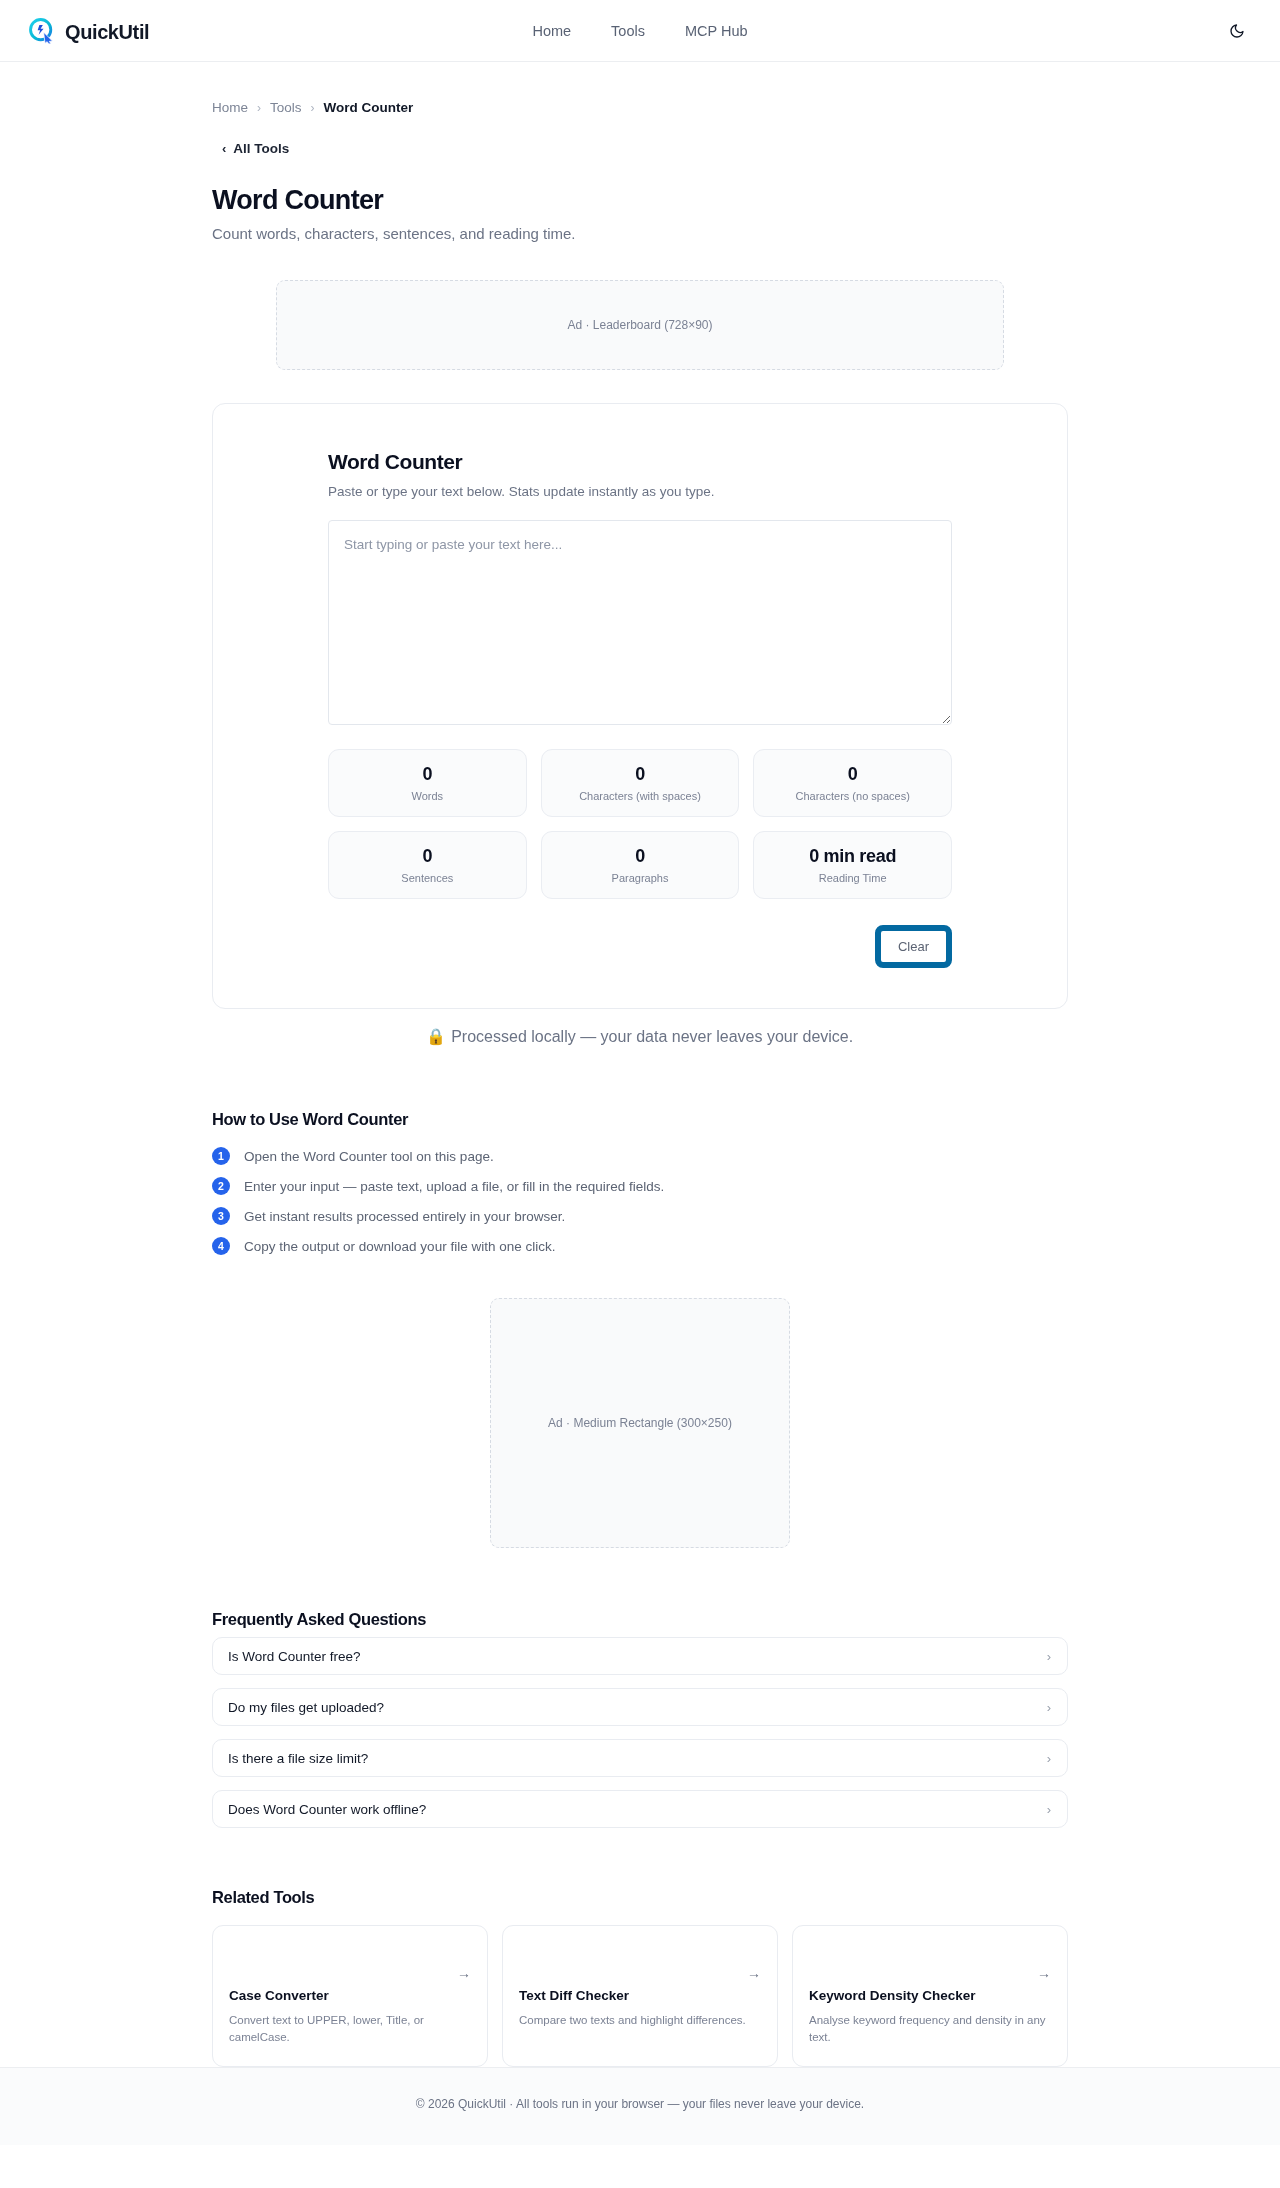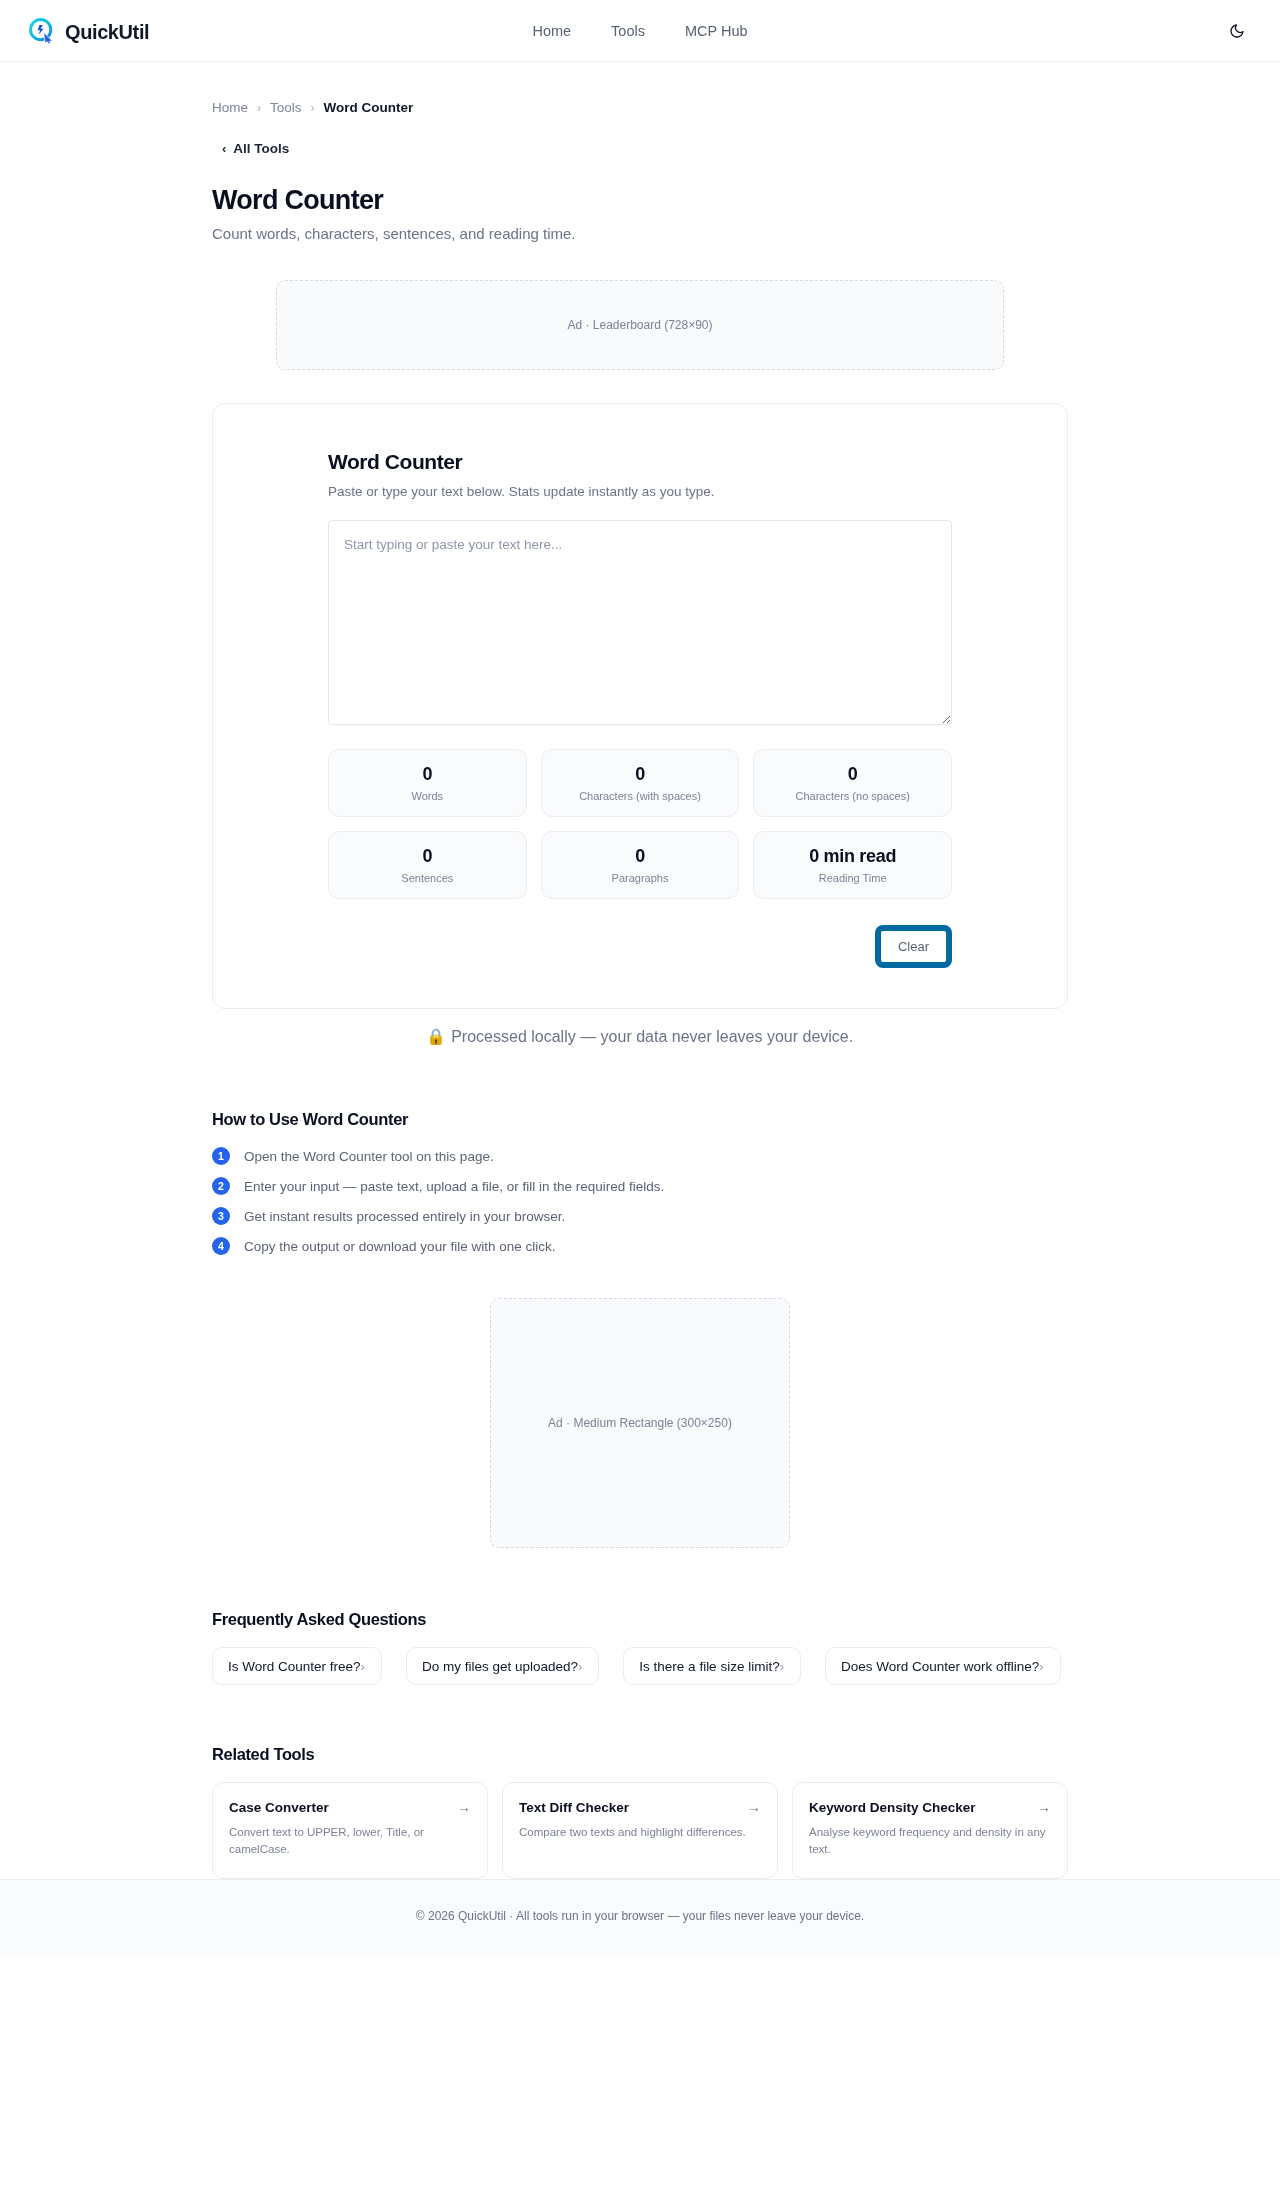--- a/index.html
+++ b/index.html
@@ -204,21 +204,21 @@
     background: #2563eb;
     color: #fff;
     font-size: 10.5px;
     font-weight: 700;
     display: flex; align-items: center; justify-content: center;
   }
   .howto-text { font-size: 13.5px; color: #5b6373; }
 
   
   .faq { margin-top: 62px; }
-  .faq-list { margin-top: 18px; display: flex; flex-direction: row; gap: 24px; }
+  .faq-list { margin-top: 8px; display: flex; flex-direction: column; gap: 13px; }
   .faq-item {
     border: 1px solid #e9ecf1;
     border-radius: 10px;
     background: #fff;
     height: 38px;
     display: flex;
     align-items: center;
     justify-content: space-between;
     padding: 0 16px 0 15px;
     cursor: pointer;
@@ -240,21 +240,21 @@
     background: #fff;
     padding: 16px 16px 19px;
     cursor: pointer;
     text-decoration: none;
     display: block;
   }
   .related-head {
     display: flex; align-items: center; justify-content: space-between;
   }
   .related-name {
-    font-size: 13.5px; font-weight: 700; color: #0b1020;
+    font-size: 13.5px; font-weight: 700; color: #0b1020; margin-top: 46px;
   }
   .related-arrow { color: #6b7385; font-size: 14px; }
   .related-desc {
     margin-top: 9px;
     font-size: 11.5px;
     color: #7b8294;
     line-height: 1.5;
   }
 
   

